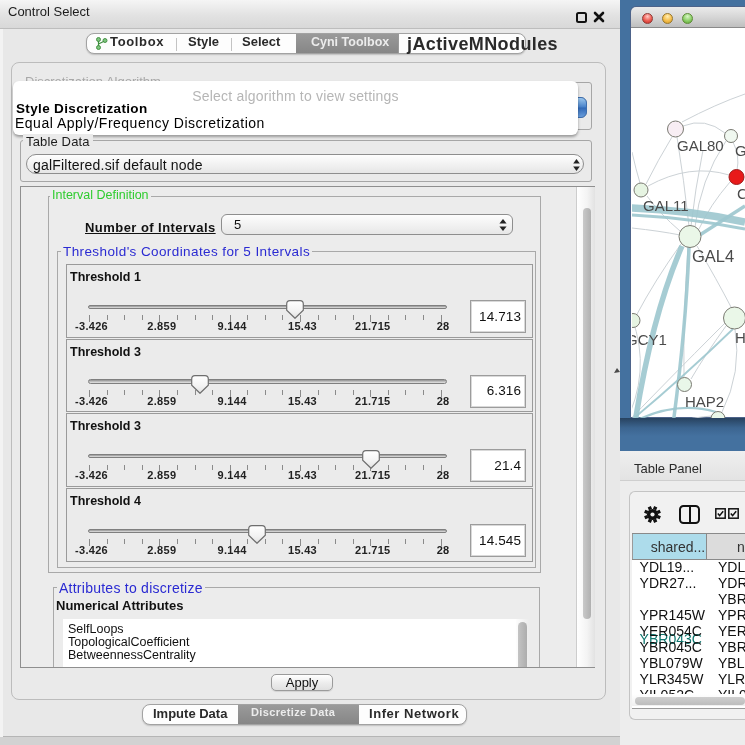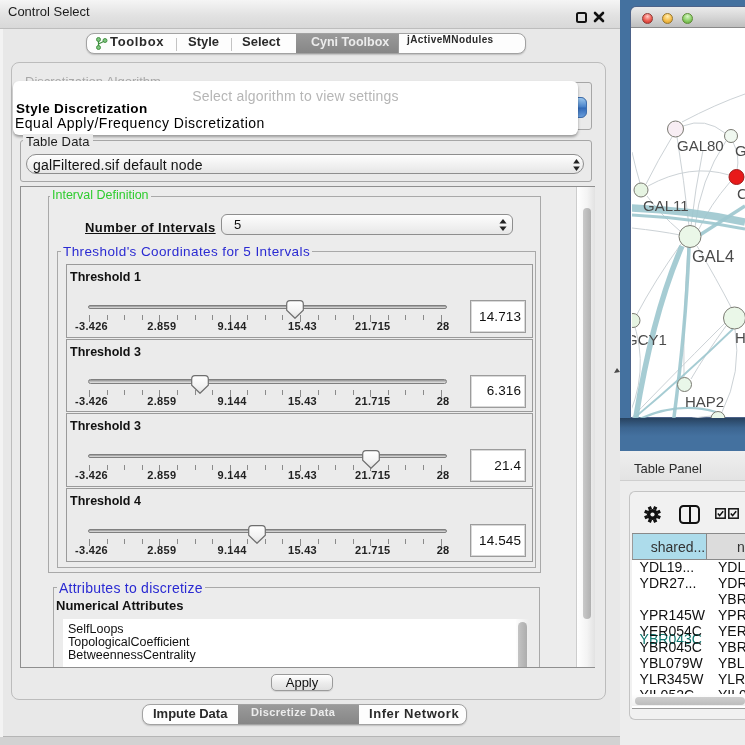--- a/index.html
+++ b/index.html
@@ -25,21 +25,21 @@
 <svg class="abs" style="left:95px;top:36px;" width="13" height="15" viewBox="0 0 13 15">
 <path d="M3.5,4 L3.5,11 M3.5,8 L9.5,5" stroke="#3e8e3e" stroke-width="1.2" fill="none"></path>
 <circle cx="3.5" cy="3.5" r="2" fill="#7cc47c" stroke="#3c8a3c" stroke-width="0.9"></circle>
 <circle cx="10" cy="4.5" r="2" fill="#7cc47c" stroke="#3c8a3c" stroke-width="0.9"></circle>
 <circle cx="3.5" cy="11.5" r="2" fill="#7cc47c" stroke="#3c8a3c" stroke-width="0.9"></circle>
 </svg>
 <div class="abs" style="left:110px;top:34px;font-size:13px;font-weight:bold;color:#2a2a2a;letter-spacing:0.65px;">Toolbox</div>
 <div class="abs" style="left:188px;top:34px;font-size:13px;font-weight:bold;color:#2a2a2a;">Style</div>
 <div class="abs" style="left:242px;top:34px;font-size:13px;font-weight:bold;color:#2a2a2a;">Select</div>
 <div class="abs" style="left:311px;top:34.5px;font-size:12.5px;font-weight:bold;color:#ececec;">Cyni Toolbox</div>
-<div class="abs" style="left:407px;top:34px;font-size:10px;font-weight:bold;color:#2a2a2a;letter-spacing:0.4px;">jActiveMNodules</div>
+<div class="abs" style="left:407px;top:34px;font-size:18px;font-weight:bold;color:#2a2a2a;letter-spacing:0.4px;">jActiveMNodules</div>
 <div class="abs" style="left:11px;top:62px;width:595px;height:638px;background:#eaeaea;border:1px solid #bcbcbc;border-radius:8px;"></div>
 <div class="abs" style="left:20px;top:82px;width:572px;height:48px;border:1px solid #a6a6a6;border-radius:3px;"></div>
 <div class="abs" style="left:557px;top:97px;width:30px;height:21px;background:linear-gradient(#fdfdfd,#e9e9e9);border:1px solid #9d9d9d;border-radius:6px;"></div>
 <div class="abs" style="left:571px;top:97px;width:16px;height:21px;background:linear-gradient(#9cc7ee,#4781c9 48%,#3068b6 52%,#699ddb);border:1px solid #3c6eb0;border-radius:6px;"></div>
 <div class="abs" style="left:25px;top:74px;font-size:13px;color:#a8a8a8;">Discretization Algorithm</div>
 <div class="abs" style="left:13px;top:81px;width:565px;height:54px;background:#fff;border-radius:6px;box-shadow:0 2px 3px rgba(0,0,0,0.35);"></div>
 <div class="abs" style="left:13px;top:87.5px;width:565px;text-align:center;font-size:14px;letter-spacing:0.2px;color:#b6b6b6;">Select algorithm to view settings</div>
 <div class="abs" style="left:16px;top:100.8px;font-size:13.5px;letter-spacing:0.35px;font-weight:bold;color:#000;">Style Discretization</div>
 <div class="abs" style="left:15px;top:115.4px;font-size:14px;letter-spacing:0.5px;color:#000;">Equal Apply/Frequency Discretization</div>
 <div class="abs" style="left:20px;top:140px;width:572px;height:42px;border:1px solid #a6a6a6;border-radius:3px;"></div>

